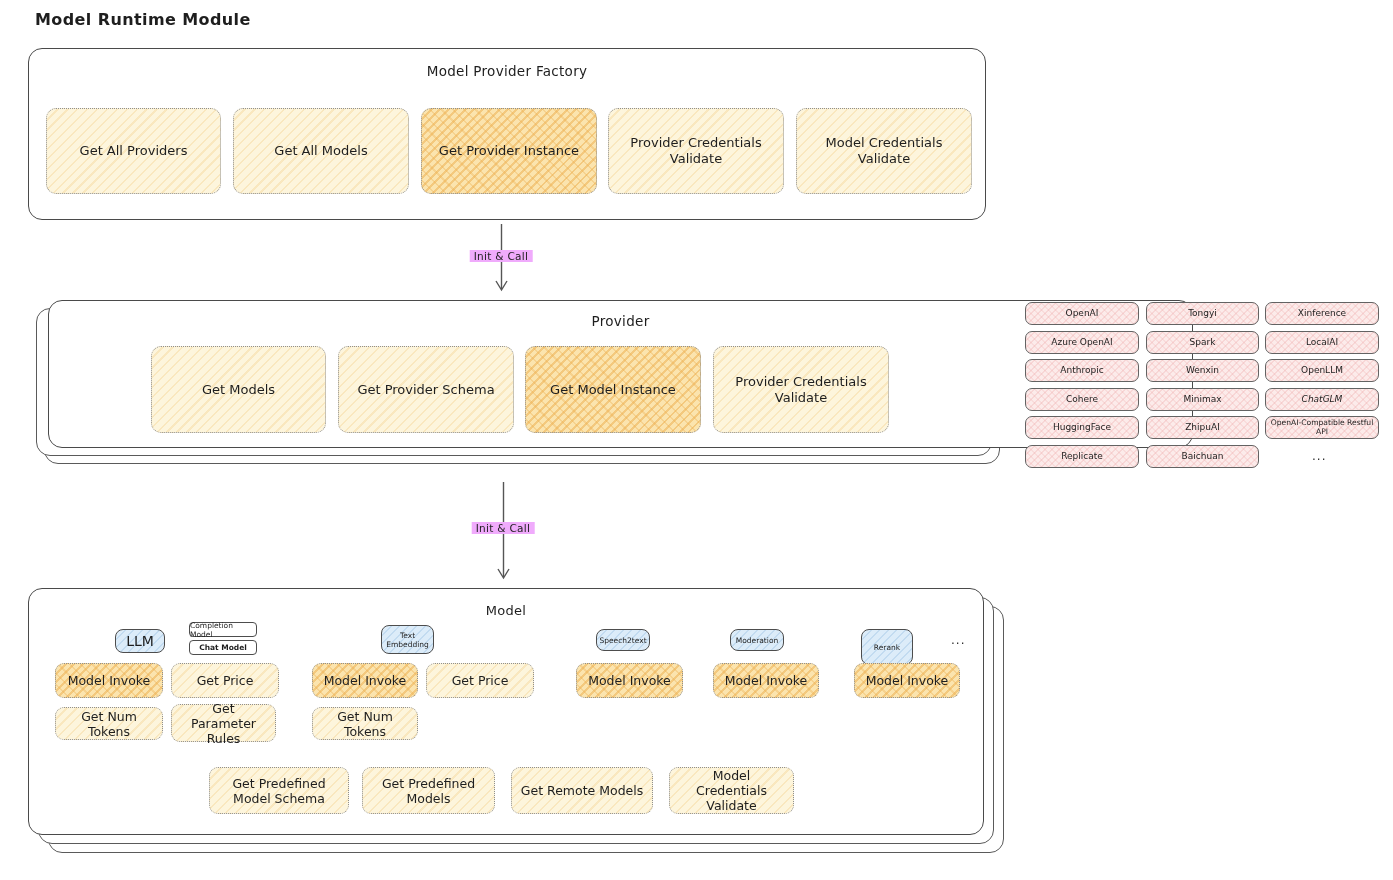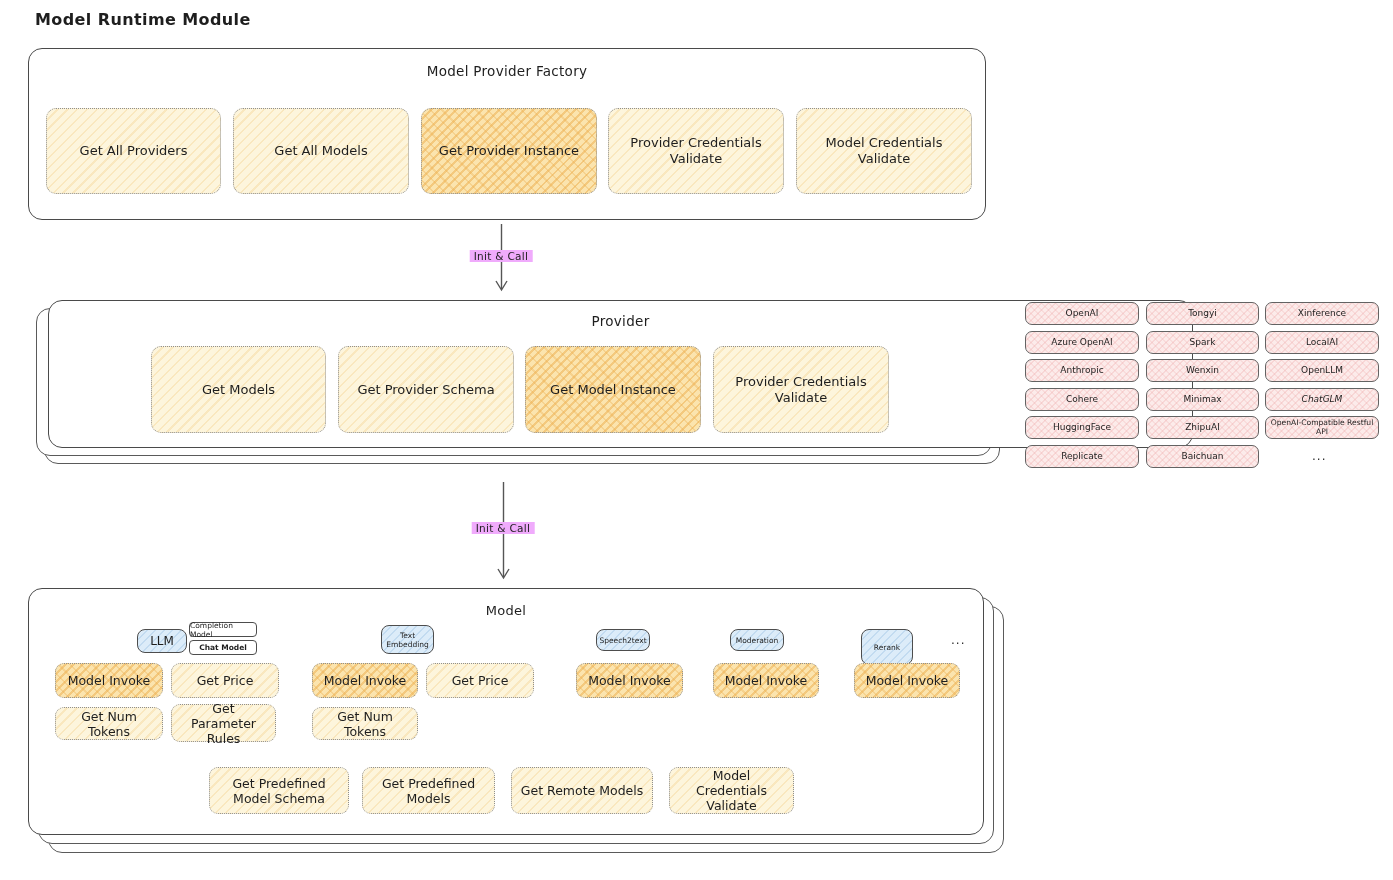--- a/index.html
+++ b/index.html
@@ -99,21 +99,21 @@
     <line x1="7.5" y1="0" x2="7.5" y2="95" stroke="#555" stroke-width="1.4"></line>
     <path d="M2 87 L7.5 96 L13 87" fill="none" stroke="#555" stroke-width="1.4"></path>
   </svg>
   <div class="arrow-label" style="left:503px; top:522px;">Init &amp; Call</div>
 
   <div class="card-echo" style="left:48px; top:606px; width:956px; height:247px;"></div>
   <div class="card-echo" style="left:38px; top:597px; width:956px; height:247px;"></div>
   <div class="card" style="left:28px; top:588px; width:956px; height:247px;">
     <div class="card-title" style="top:14px; font-size:13px;">Model</div>
 
-    <div class="tag-blue" style="left:108px; top:40px; width:50px; height:24px; font-size:12px;">LLM</div>
+    <div class="tag-blue" style="left:86px; top:40px; width:50px; height:24px; font-size:14px;">LLM</div>
     <div class="tag-white" style="left:160px; top:33px; width:68px; height:15px;">Completion Model</div>
     <div class="tag-white" style="left:160px; top:51px; width:68px; height:15px;font-weight:bold;">Chat Model</div>
     <div class="tag-blue" style="left:352px; top:36px; width:53px; height:29px; padding:1px 4px;">Text Embedding</div>
     <div class="tag-blue" style="left:567px; top:40px; width:54px; height:22px;">Speech2text</div>
     <div class="tag-blue" style="left:701px; top:40px; width:54px; height:22px;">Moderation</div>
     <div class="tag-blue" style="left:832px; top:40px; width:52px; height:36px;">Rerank</div>
     <div class="ellipsis" style="left:922px; top:44px;">...</div>
 
     <div class="btn btn-strong btn-sm" style="left:26px;  top:74px; width:108px; height:35px;">Model Invoke</div>
     <div class="btn btn-soft btn-sm" style="left:142px; top:74px; width:108px; height:35px;">Get Price</div>

